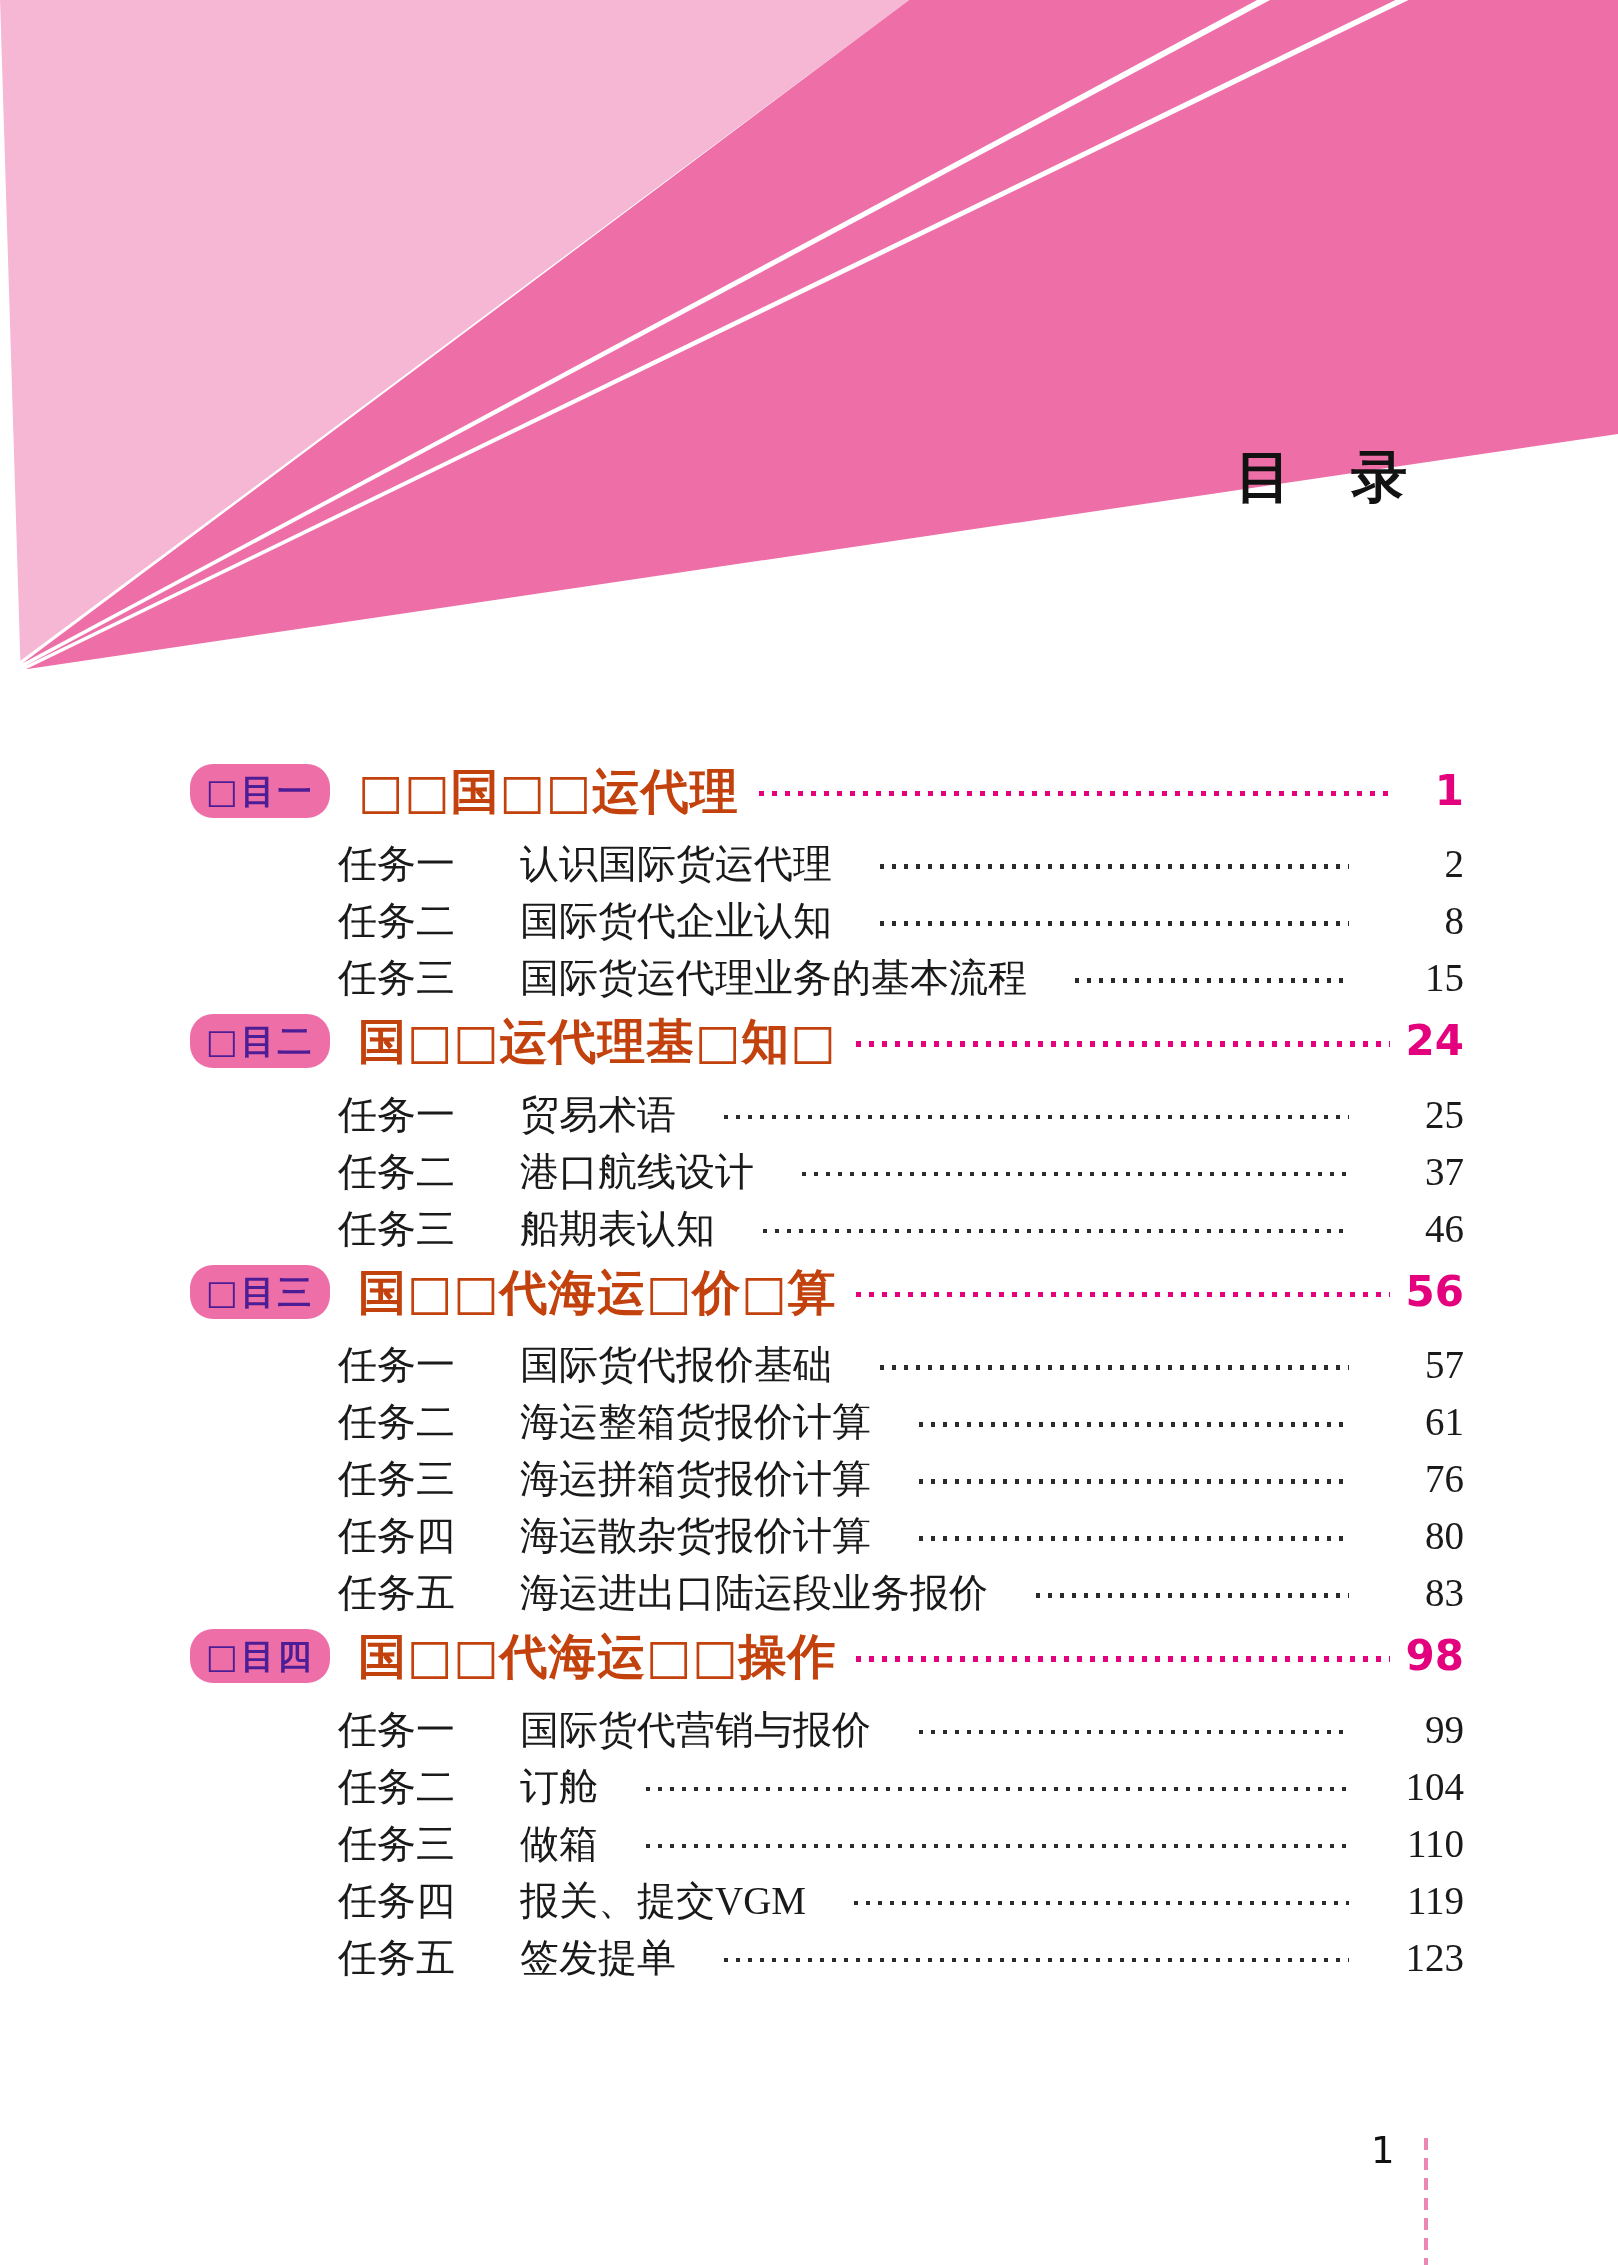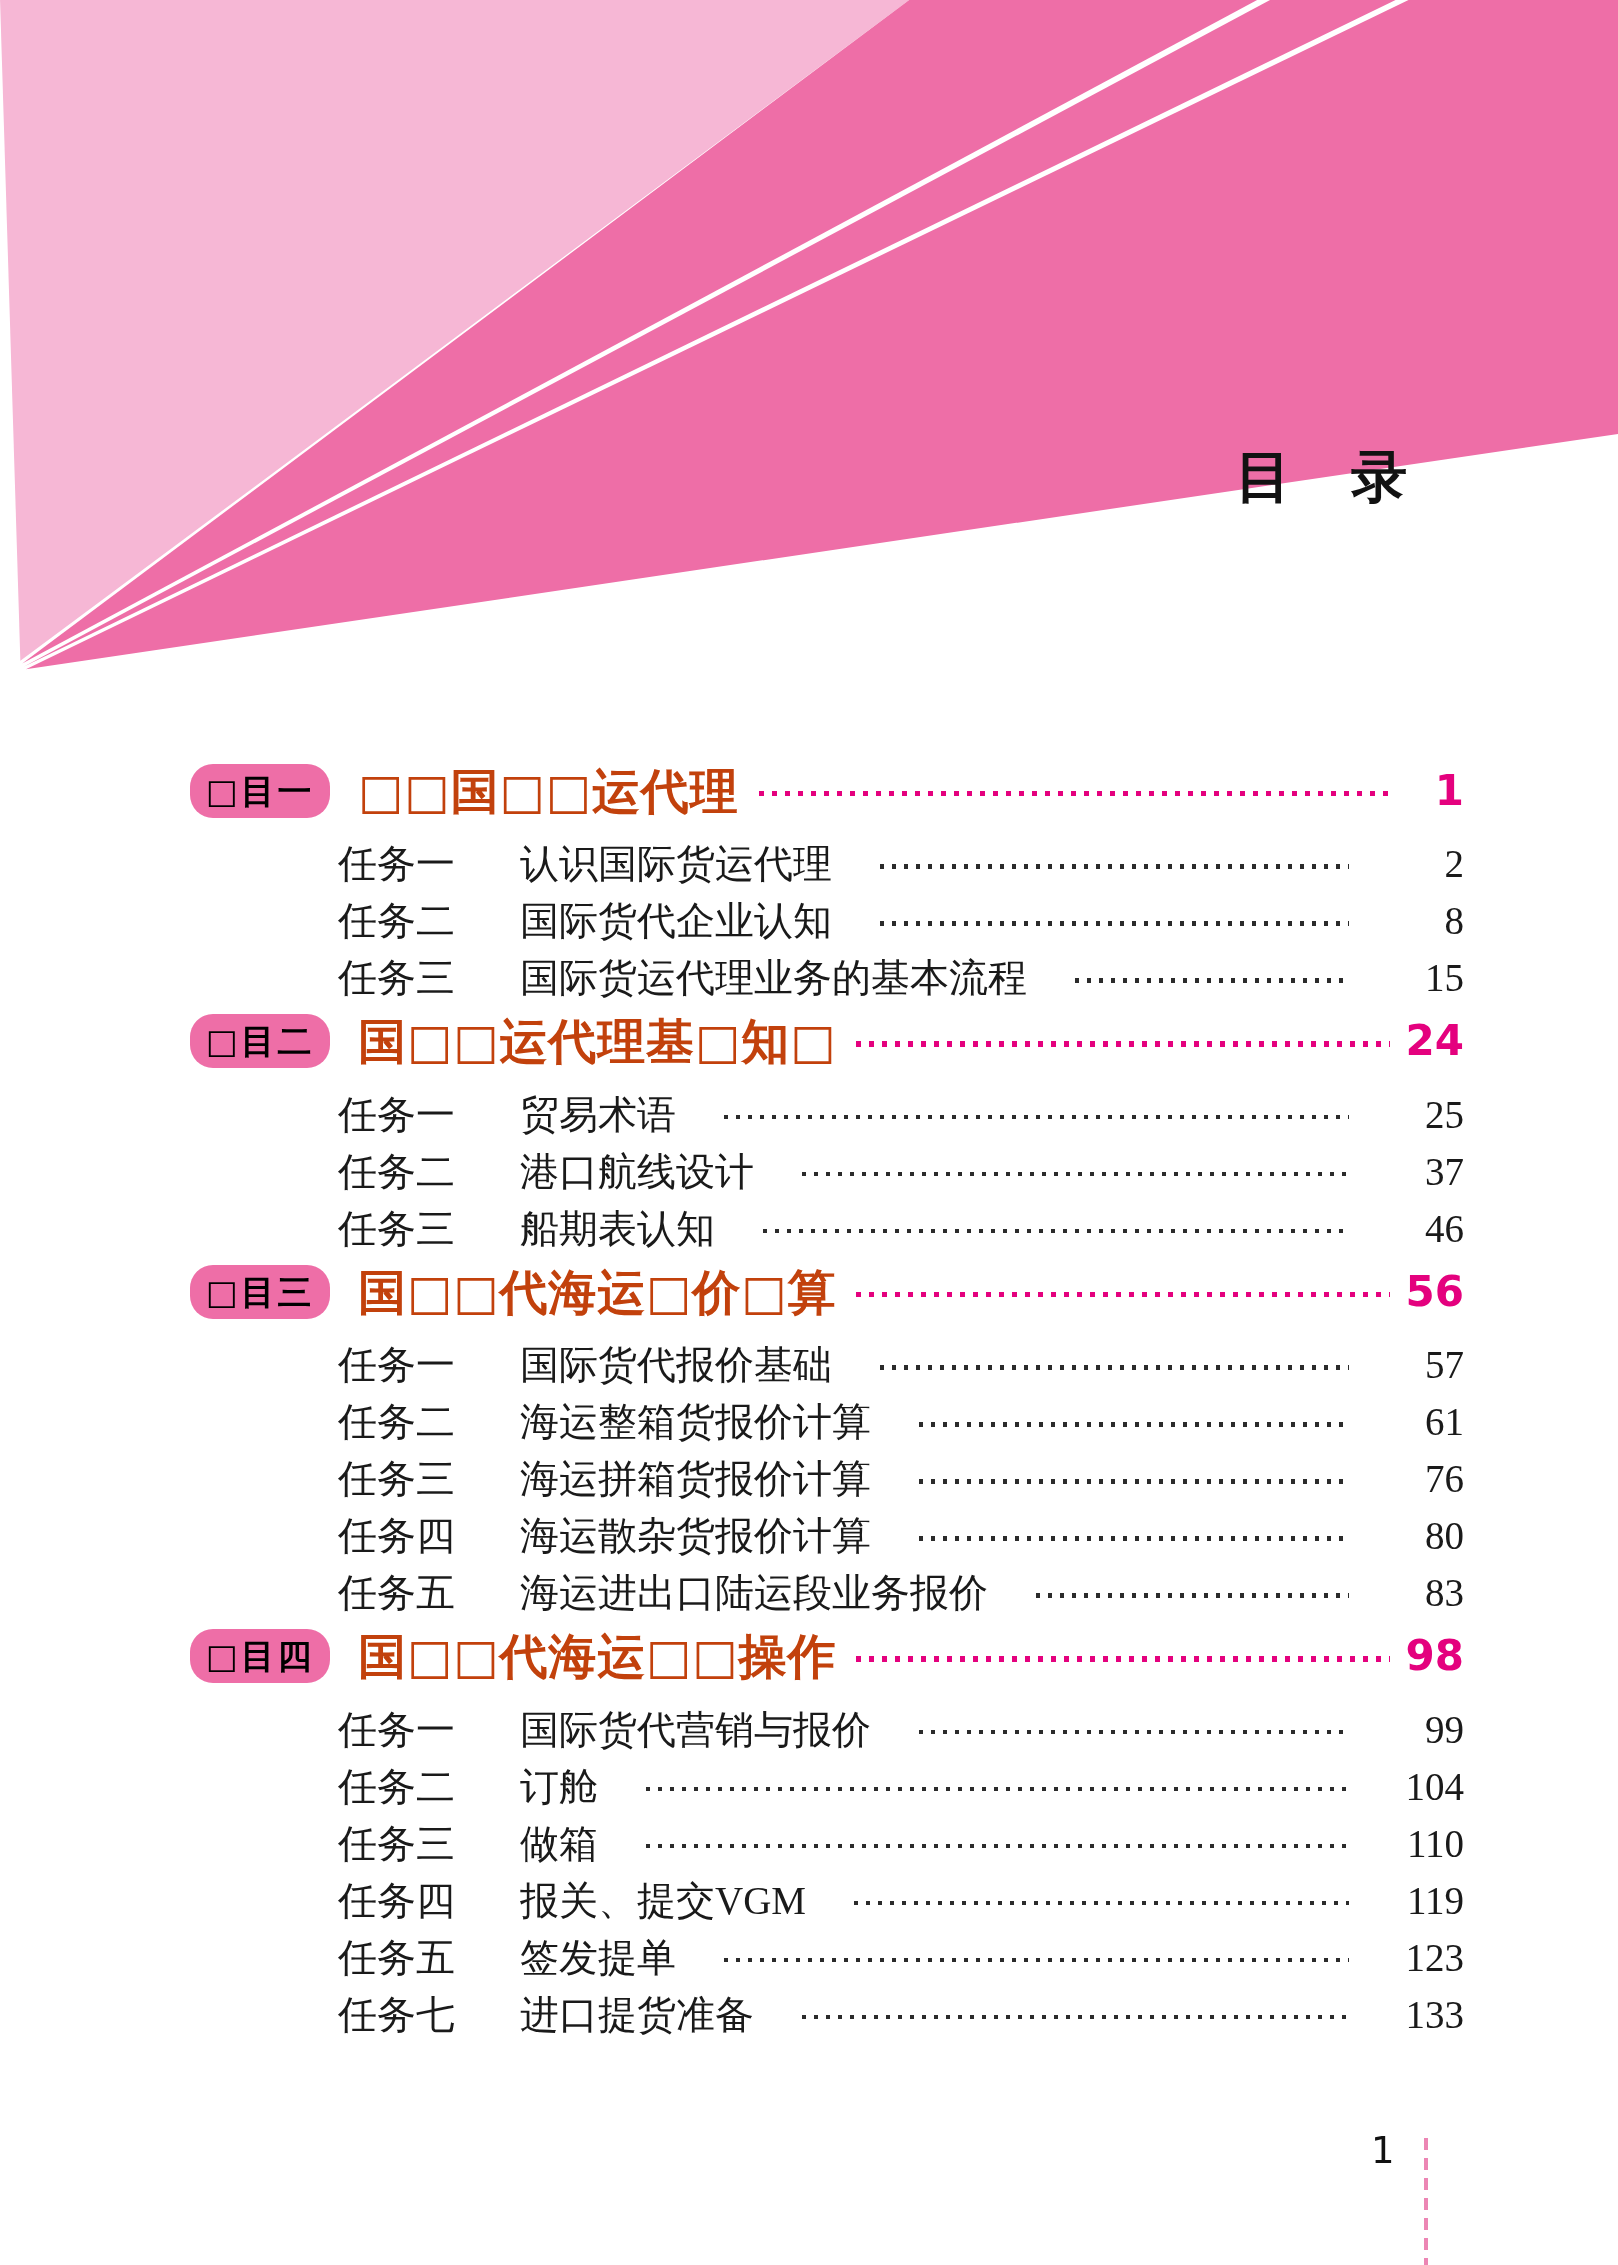--- a/index.html
+++ b/index.html
@@ -15,21 +15,21 @@
     letter-spacing:1.8px; white-space:nowrap;
     font-family:Liberation Sans, sans-serif;
   }
 
   .toc { position:absolute; left:190px; top:760px; width:1274px; }
 
   .section + .section { margin-top:4.6px; }
   .sec-header { display:flex; align-items:center; height:61px; margin-bottom:14px; }
   .badge {
     flex:0 0 auto; width:140px; height:54px; border-radius:23px;
-    background:#ee6ea7; color:#000000;
+    background:#ee6ea7; color:#4c1d95;
     display:flex; align-items:center; justify-content:center;
     font-size:34px; font-weight:bold; letter-spacing:2.8px; line-height:1;
   }
   .sec-title {
     margin-left:28px; color:#c2410c; font-size:48px; font-weight:bold;
     letter-spacing:0.9px; white-space:nowrap; line-height:1;
   }
   .leader { flex:1 1 auto; align-self:center; height:5.5px; margin:5.5px 14.8px 0 20px; }
   .leader-pink { background-image:repeating-linear-gradient(90deg,#e4017e 0 4.6px,transparent 4.6px 13px); }
   .leader-dark { height:4.6px; background-image:repeating-linear-gradient(90deg,#2b2b2b 0 3.7px,transparent 3.7px 12px); }
@@ -215,26 +215,20 @@
   </div>
 
   <div class="task-row">
     <span class="task-label bind-label">任务五</span>
     <span class="task-title bind-title">签发提单</span>
     <span class="leader leader-dark"></span>
     <span class="task-page bind-page">123</span>
   </div>
 
 
-  <div class="task-row">
-    <span class="task-label bind-label">任务七</span>
-    <span class="task-title bind-title">进口提货准备</span>
-    <span class="leader leader-dark"></span>
-    <span class="task-page bind-page">133</span>
-  </div>
 </div>
   </section>
 </div>
 
   <span class="folio">1</span>
   <span class="dash-rule"></span>
 </div>
 
 
 </body></html>

